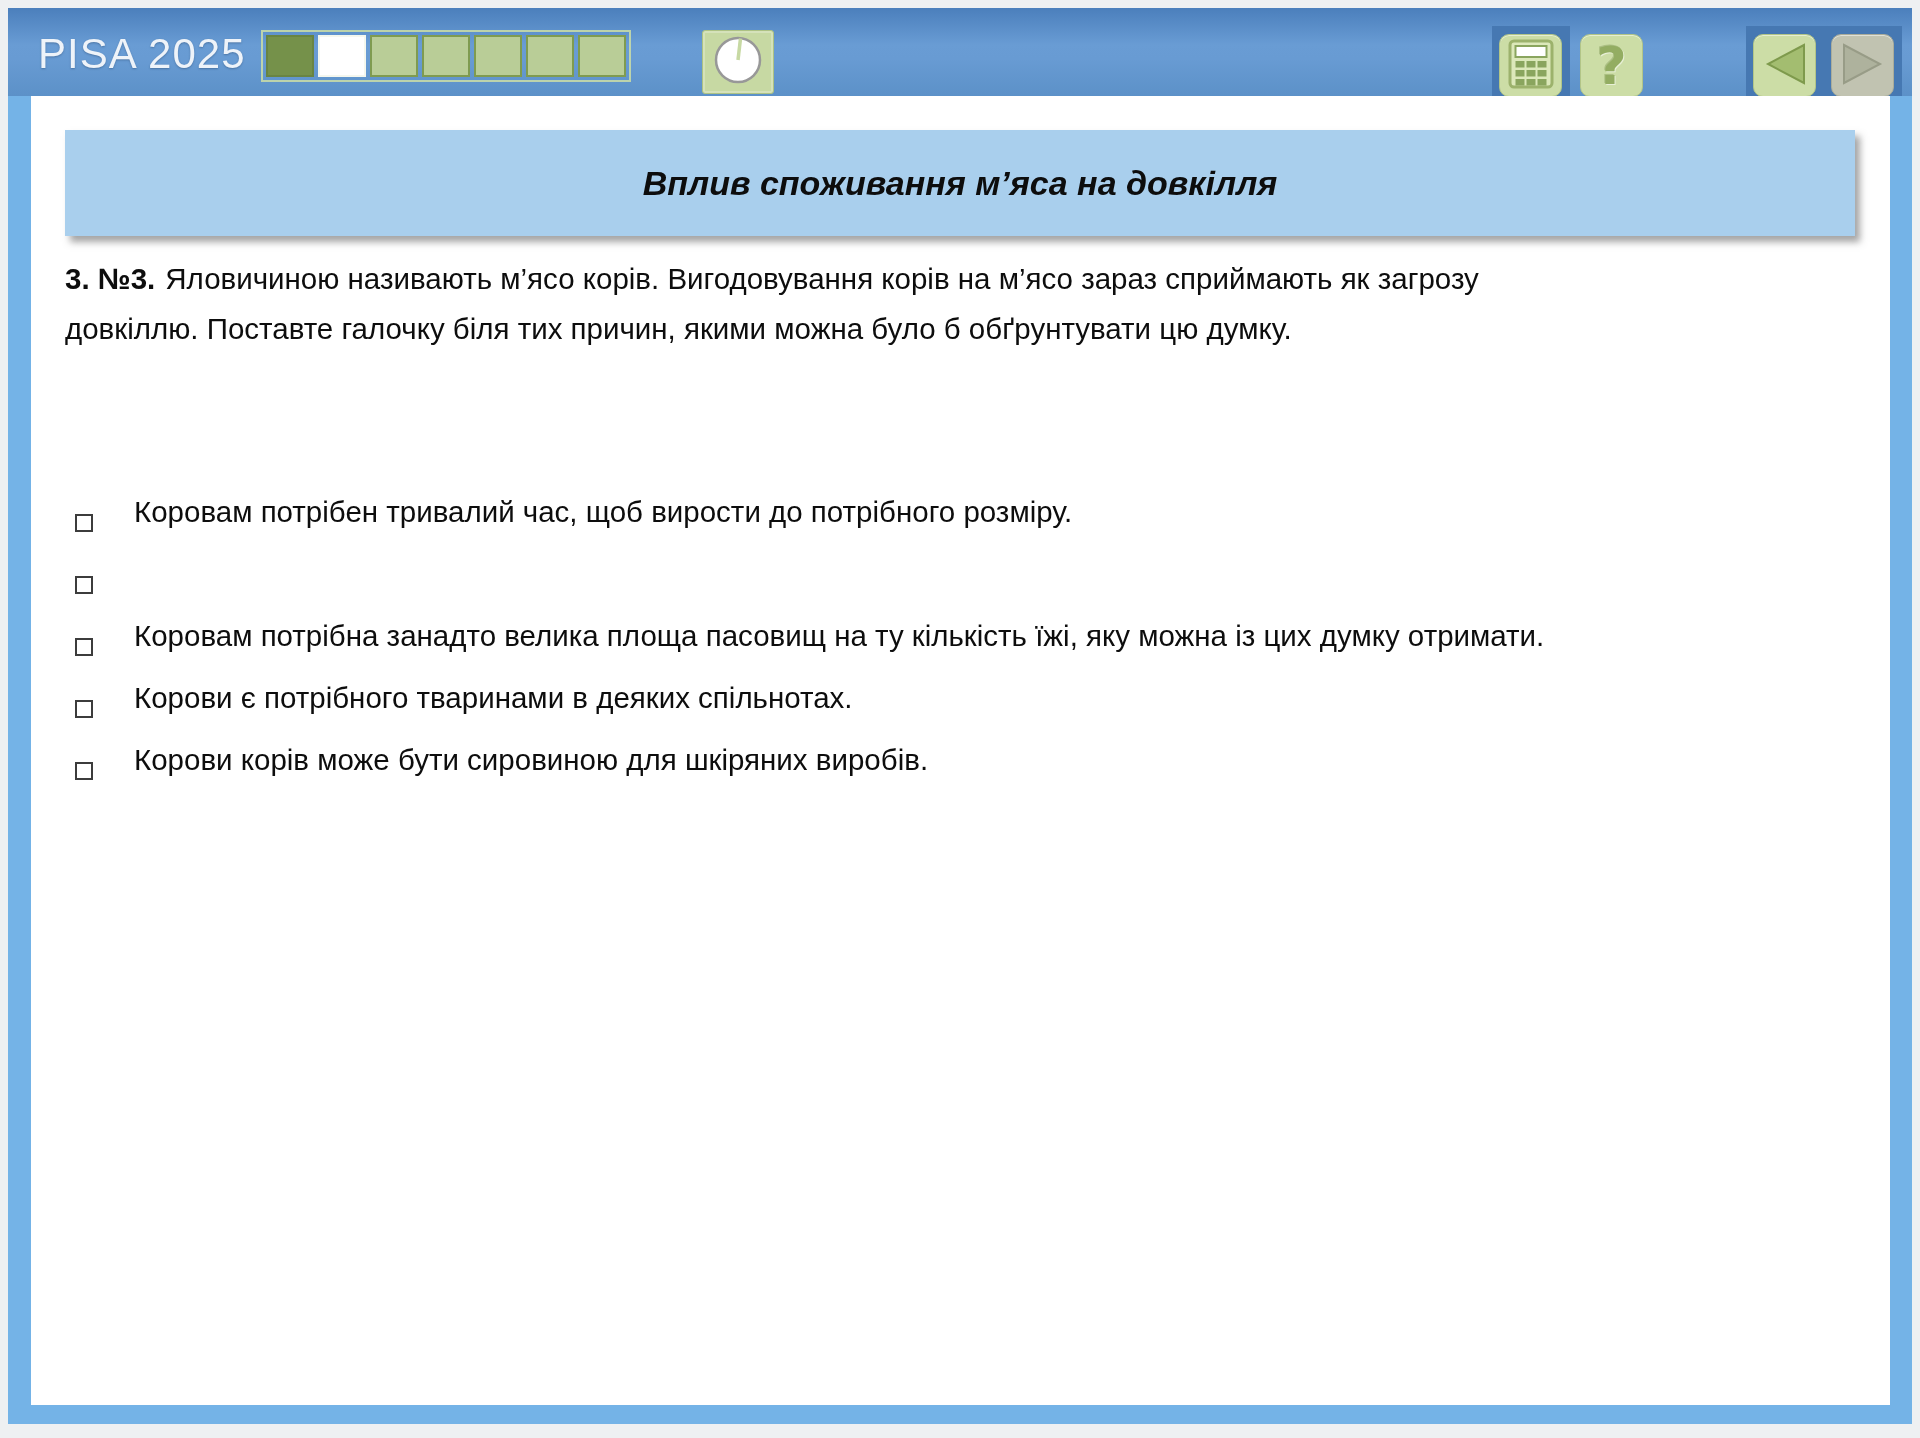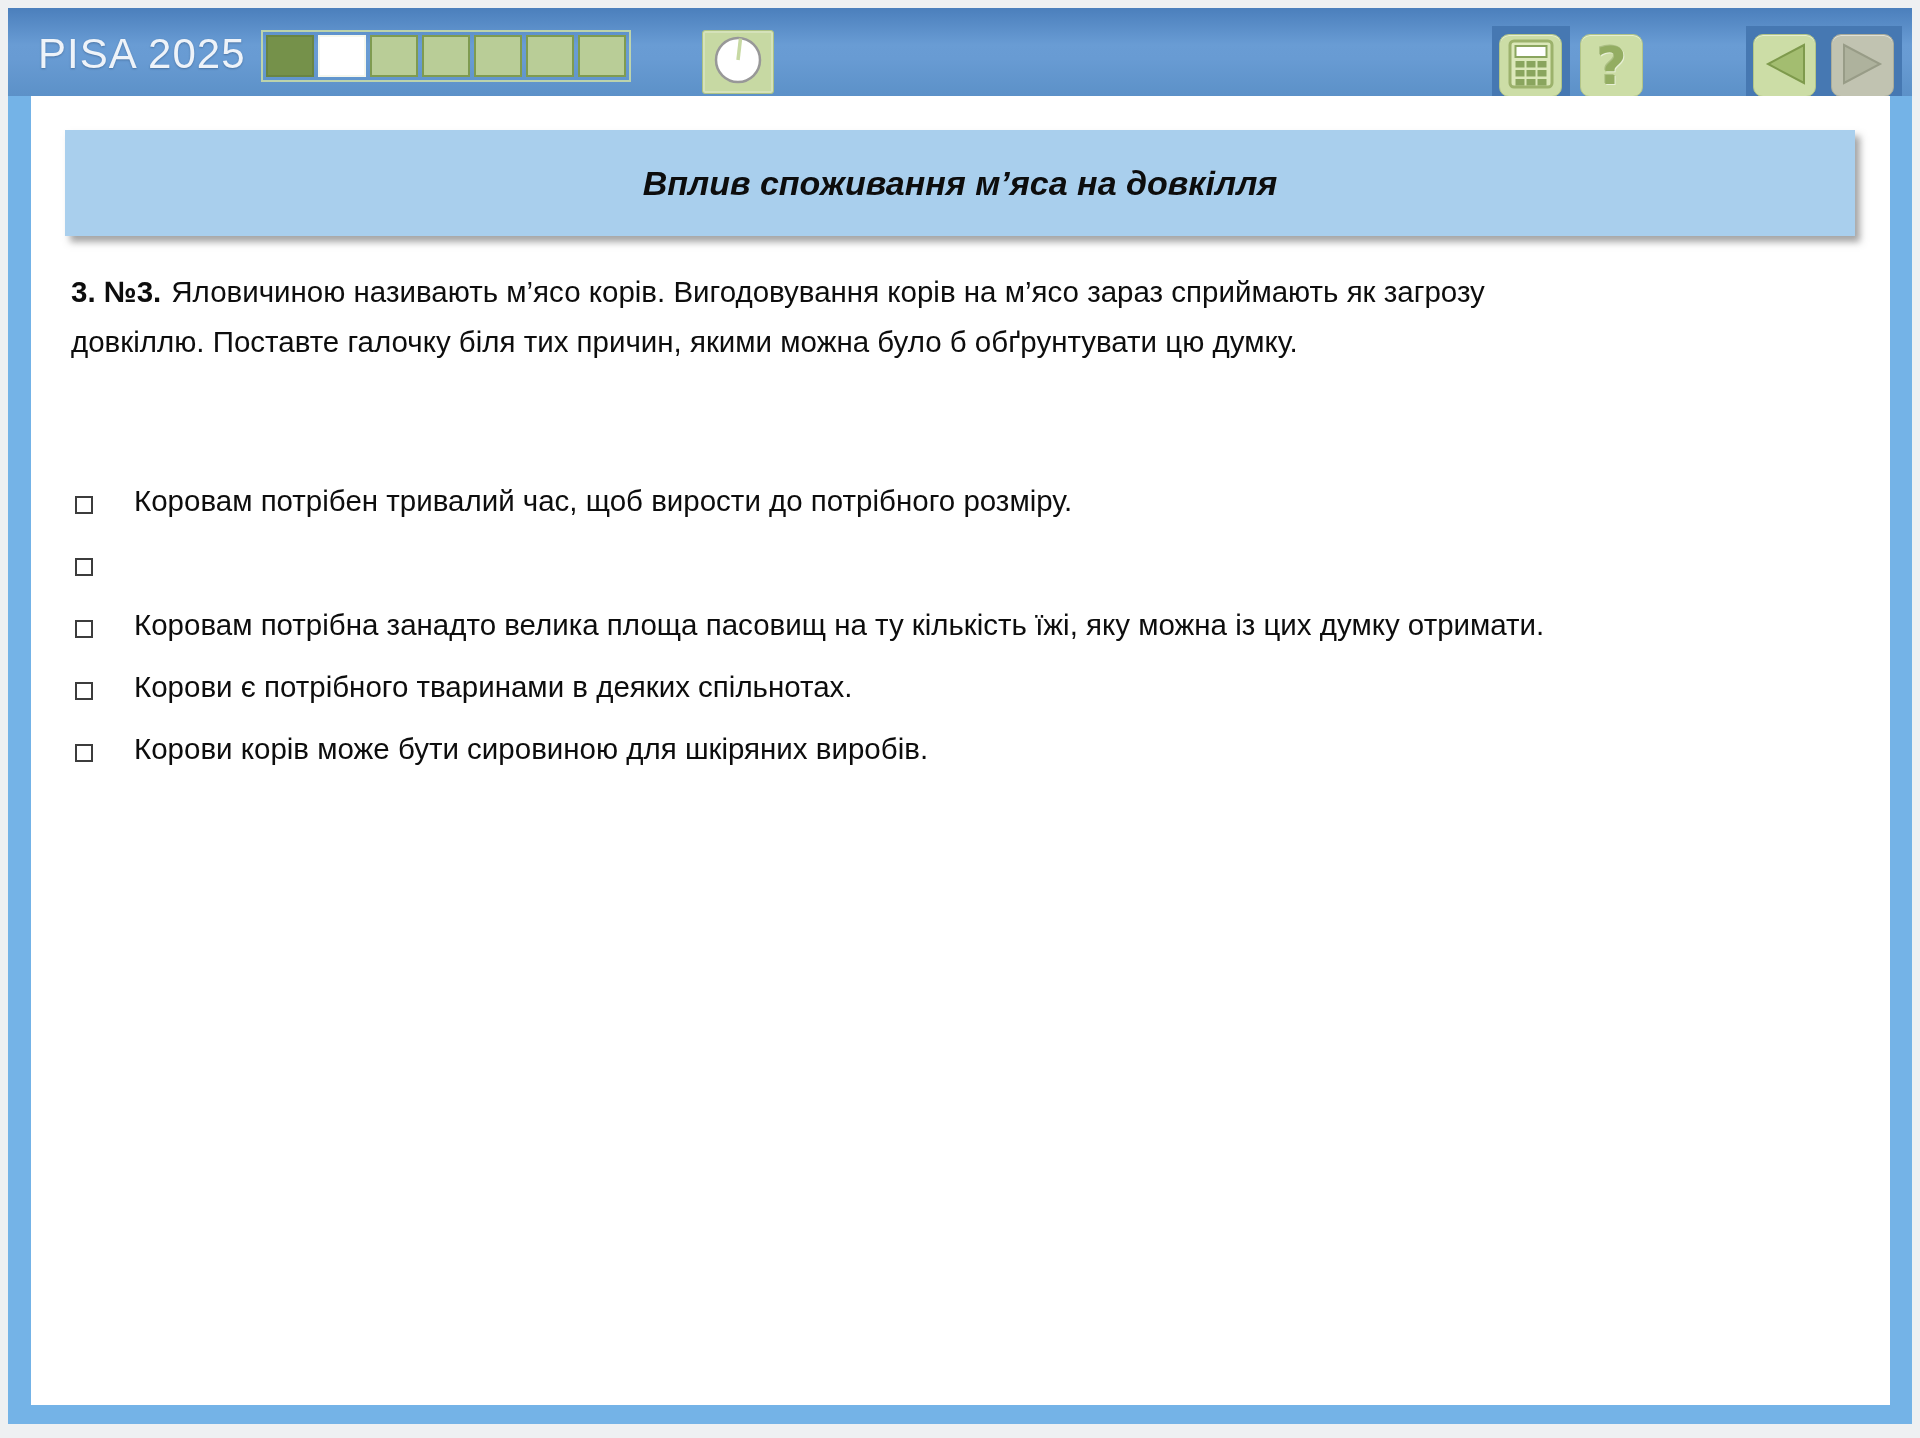--- a/index.html
+++ b/index.html
@@ -39,25 +39,25 @@
                 text-shadow:1px 1px 0 rgba(255,255,255,.55), -1px -1px 0 rgba(110,134,66,.35); line-height:1; }
 
   
   .content-border { position:absolute; left:0; top:88px; width:1904px; height:1328px; background:#74b3e7; }
   .paper { position:absolute; left:23px; top:88px; width:1859px; height:1309px; background:#ffffff; }
 
   .banner { position:absolute; left:57px; top:122px; width:1790px; height:106px; background:#a9cfed;
             box-shadow:5px 6px 7px rgba(90,90,90,.55); display:flex; align-items:center; justify-content:center;font-style:italic; }
   .banner-title { font-size:34px; font-weight:bold; color:#0d0d0d; }
 
-  .question { position:absolute; left:57px; top:259px; width:1480px; font-size:29.5px; line-height:50px; color:#0d0d0d;margin-left:6px; }
+  .question { position:absolute; left:57px; top:246px; width:1480px; font-size:29.5px; line-height:50px; color:#0d0d0d; }
   .question b { margin-right:10px; }
 
   .options { position:absolute; left:67px; top:462px; width:1790px; display:flex; flex-direction:column; }
-  .option-row { display:flex; align-items:center; height:62px; }
+  .option-row { display:flex; align-items:flex-end; height:62px; }
   .checkbox { width:18px; height:18px; border:2.5px solid #3c3c3c; background:#ffffff; margin-top:7px; flex:0 0 auto; cursor:pointer; }
   .option-label { margin-left:41px; font-size:29.5px; line-height:40px; color:#0d0d0d; }
 </style>
 </head>
 <body>
 
 <div class="frame">
 
   <div class="header">
     <div class="app-title">PISA 2025</div>

